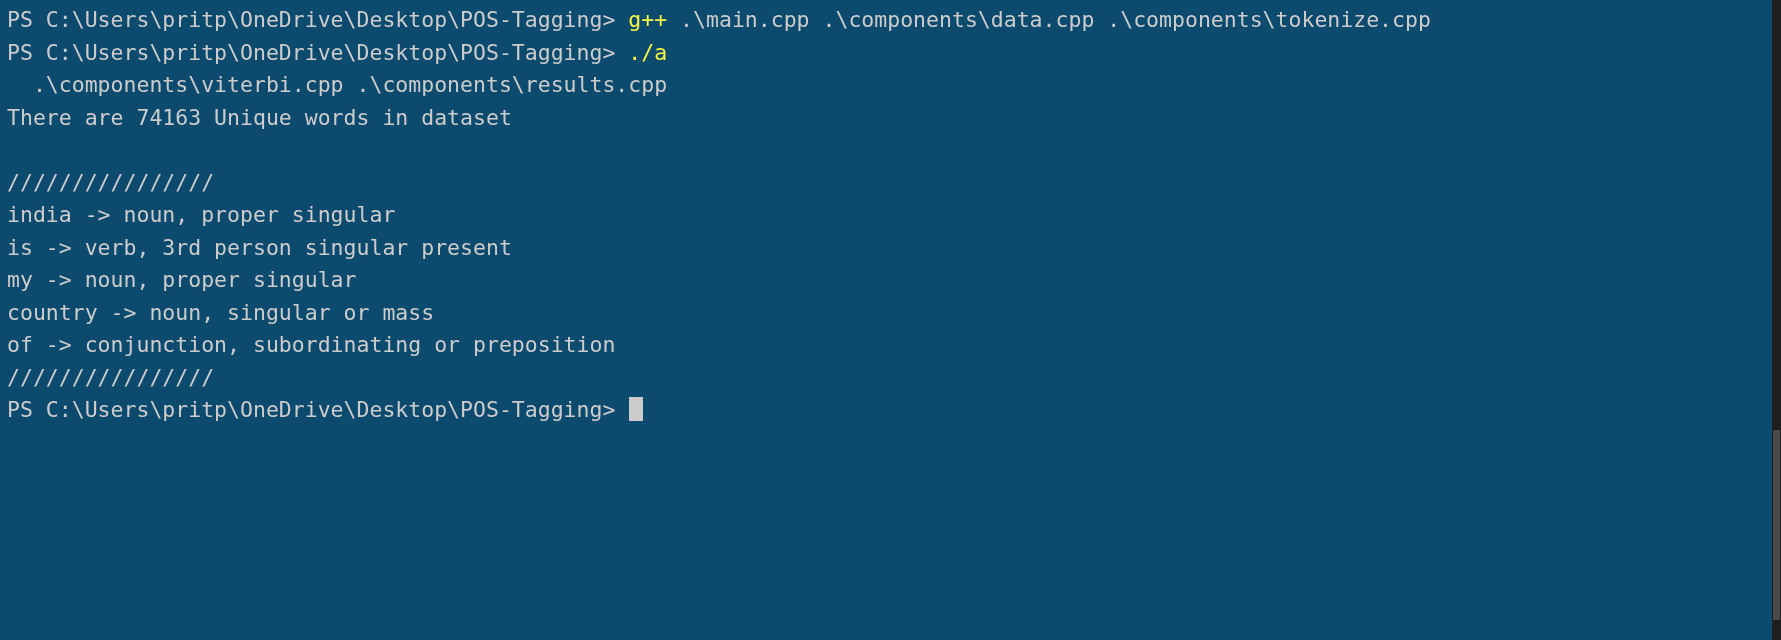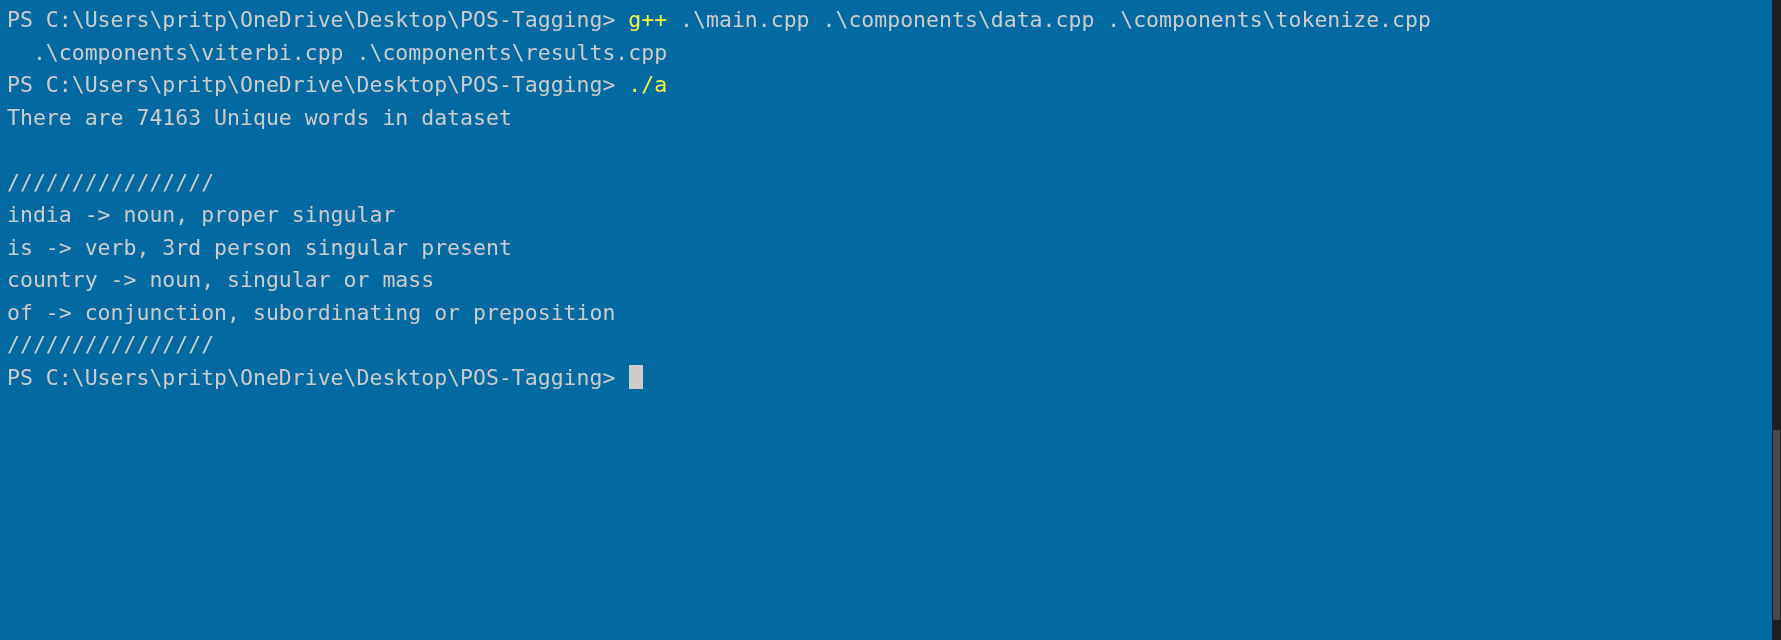--- a/index.html
+++ b/index.html
@@ -11,21 +11,21 @@
   body {
     width: 1781px;
     height: 640px;
     overflow: hidden;
     font-family: "DejaVu Sans Mono", "Liberation Mono", monospace;
   }
   #terminal {
     position: relative;
     width: 1781px;
     height: 640px;
-    background: #0369a1;
+    background: #0c4a6e;
     padding: 4px 0 0 0;
     overflow: hidden;
   }
   .line {
     height: 32.5px;
     line-height: 32.5px;
     font-size: 21.5px;
     letter-spacing: 0px;
     white-space: pre;
     color: #cccccc;
@@ -64,37 +64,38 @@
     border-radius: 0;
   }
 </style>
 </head>
 <body>
 
 <div id="terminal">
 
   <div class="line"><span class="seg txt-prompt">PS C:\Users\pritp\OneDrive\Desktop\POS-Tagging&gt; </span><span class="seg txt-command">g++</span><span class="seg txt-default"> .\main.cpp .\components\data.cpp .\components\tokenize.cpp</span></div>
 
+  <div class="line"><span class="seg txt-prompt">PS C:\Users\pritp\OneDrive\Desktop\POS-Tagging&gt; </span><span class="seg txt-command">./a</span><span class="seg txt-default"></span></div>
+
   <div class="line"><span class="seg txt-default">  .\components\viterbi.cpp .\components\results.cpp</span></div>
-
-  <div class="line"><span class="seg txt-prompt">PS C:\Users\pritp\OneDrive\Desktop\POS-Tagging&gt; </span><span class="seg txt-command">./a</span><span class="seg txt-default"></span></div>
 
 
 
   <div class="line"><span class="seg txt-default">There are 74163 Unique words in dataset</span></div>
 
 
   <div class="line blank"><span class="seg txt-default"></span></div>
 
   <div class="line"><span class="seg txt-divider">////////////////</span></div>
 
   <div class="line"><span class="seg txt-default">india -&gt; noun, proper singular</span></div>
 
   <div class="line"><span class="seg txt-default">is -&gt; verb, 3rd person singular present</span></div>
 
+  <div class="line"><span class="seg txt-default">my -&gt; noun, proper singular</span></div>
 
   <div class="line"><span class="seg txt-default">country -&gt; noun, singular or mass</span></div>
 
   <div class="line"><span class="seg txt-default">of -&gt; conjunction, subordinating or preposition</span></div>
 
 
   <div class="line"><span class="seg txt-divider">////////////////</span></div>
 
   <div class="line"><span class="seg txt-prompt">PS C:\Users\pritp\OneDrive\Desktop\POS-Tagging&gt; </span><span class="cursor"></span></div>
 

